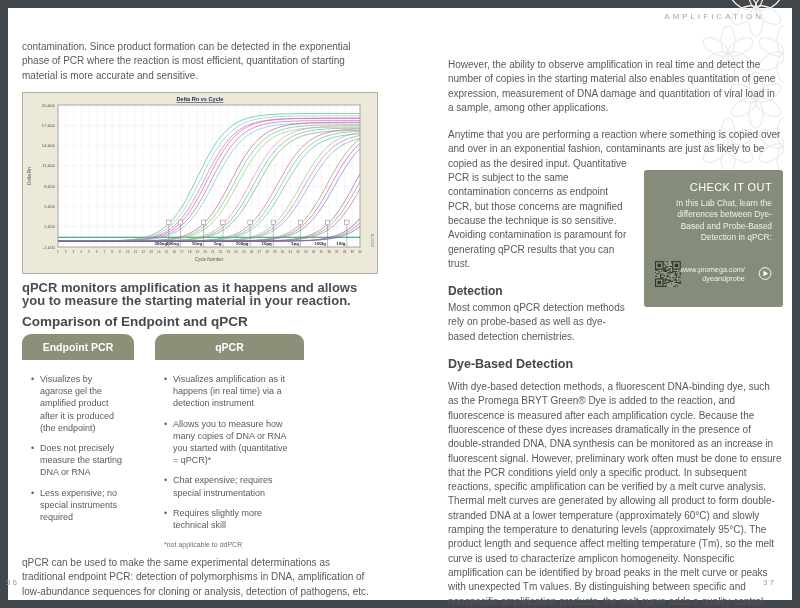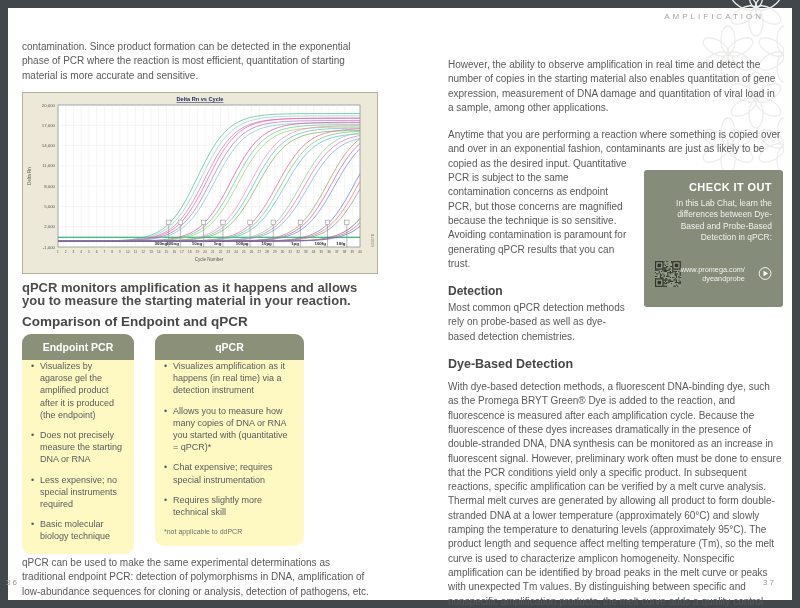--- a/index.html
+++ b/index.html
@@ -18,40 +18,40 @@
   
   .lp-intro{position:absolute;left:22px;top:28px;width:354px;margin-top:12px;}
   .lp-chart{position:absolute;left:22px;top:92px;width:356px;height:182px;}
   .lp-caption{position:absolute;left:22px;top:281px;width:354px;font-size:13px;line-height:13px;font-weight:bold;color:#4c4c4e;}
   .lp-h2{position:absolute;left:22px;top:314px;}
   .lp-cards{position:absolute;left:22px;top:334px;display:flex;gap:21px;align-items:flex-start;}
   .card{border-radius:9px;overflow:hidden;}
   .card-1{width:112px;}
   .card-2{width:149px;}
   .card-header{background:#8b9178;color:#ffffff;font-size:10.5px;font-weight:bold;text-align:center;padding:7px 4px;}
-  .card-body{background:#fef9c3;padding:0 9px 11px 9px;}
+  .card-body{background:#ffffff;padding:13px 9px 11px 9px;}
   .card-body ul{margin:0;padding:0;list-style:none;}
   .card-body li{position:relative;padding-left:9px;font-size:9px;line-height:12.2px;color:#5a5a5c;margin-bottom:8px;}
   .card-body li:last-child{margin-bottom:0;}
   .card-body li::before{content:"•";position:absolute;left:0;top:0;color:#5a5a5c;}
   .card-footnote{font-size:7px;color:#6f6f6f;margin-top:10px;}
   .lp-outro{position:absolute;left:22px;top:556px;width:354px;}
   .pagenum{position:absolute;font-size:8px;letter-spacing:2px;color:#9b9b9b;}
   .lp-pagenum{left:6px;bottom:5px;}
   .rp-pagenum{right:8px;bottom:5px;}
 
   
   .rp-header{position:absolute;top:12px;right:20px;font-size:8px;letter-spacing:3px;color:#a5a5a5;}
   .rp-deco{position:absolute;top:0;right:0;}
   .rp-content{position:absolute;left:51px;top:58px;width:335px;}
   .rp-content p{margin-bottom:13px;}
   .float-spacer{float:right;width:0;height:112px;}
   .checkout{float:right;clear:right;width:139px;background:#858c79;border-radius:3px;
     padding:11px 11px 12px 11px;margin:0 0 10px 12px;box-sizing:border-box;color:#ffffff;}
-  .checkout-title{font-size:11px;font-weight:bold;text-align:right;letter-spacing:0.4px;}
+  .checkout-title{font-size:11px;font-weight:normal;text-align:right;letter-spacing:0.4px;}
   .checkout-body{font-size:8.4px;line-height:11.4px;text-align:right;margin-top:5px;color:#f1f1ed;}
   .checkout-row{display:flex;align-items:center;margin-top:9px;}
   .checkout-url{flex:1;text-align:right;font-size:7.3px;line-height:9px;color:#f1f1ed;margin-right:13px;}
   .rp-h3-detect{margin:2px 0 3px 0;}
   .rp-h3-dye{margin:6px 0 9px 0;font-size:12.5px;}
 </style>
 </head>
 <body>
 
 <div class="spread">
@@ -225,21 +225,20 @@
     <div class="lp-h2 h2">Comparison of Endpoint and qPCR</div>
 
     <div class="lp-cards">
       <div class="card card-1">
         <div class="card-header">Endpoint PCR</div>
         <div class="card-body">
           <ul>
               <li>Visualizes by agarose gel the amplified product after it is produced (the endpoint)</li>
               <li>Does not precisely measure the starting DNA or RNA</li>
               <li>Less expensive; no special instruments required</li>
-              <li>Basic molecular biology technique</li>
             </ul>
         </div>
       </div>
       <div class="card card-2">
         <div class="card-header">qPCR</div>
         <div class="card-body">
           <ul>
               <li>Visualizes amplification as it happens (in real time) via a detection instrument</li>
               <li>Allows you to measure how many copies of DNA or RNA you started with (quantitative = qPCR)*</li>
               <li>Chat expensive; requires special instrumentation</li>

